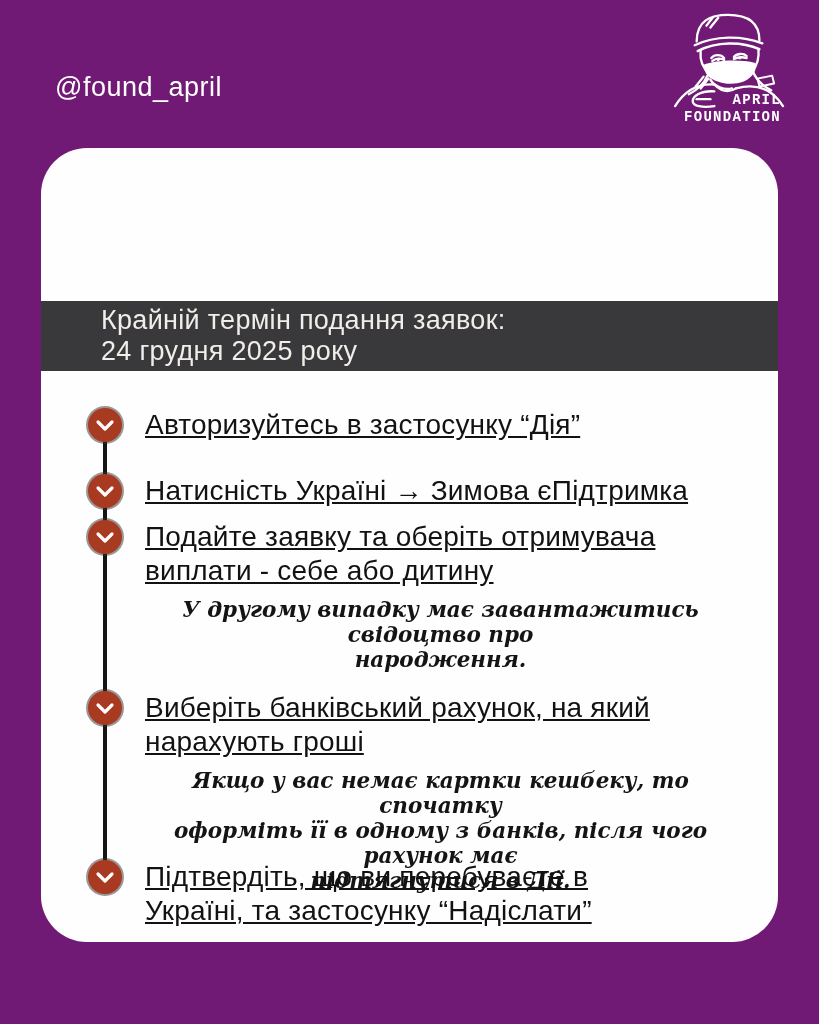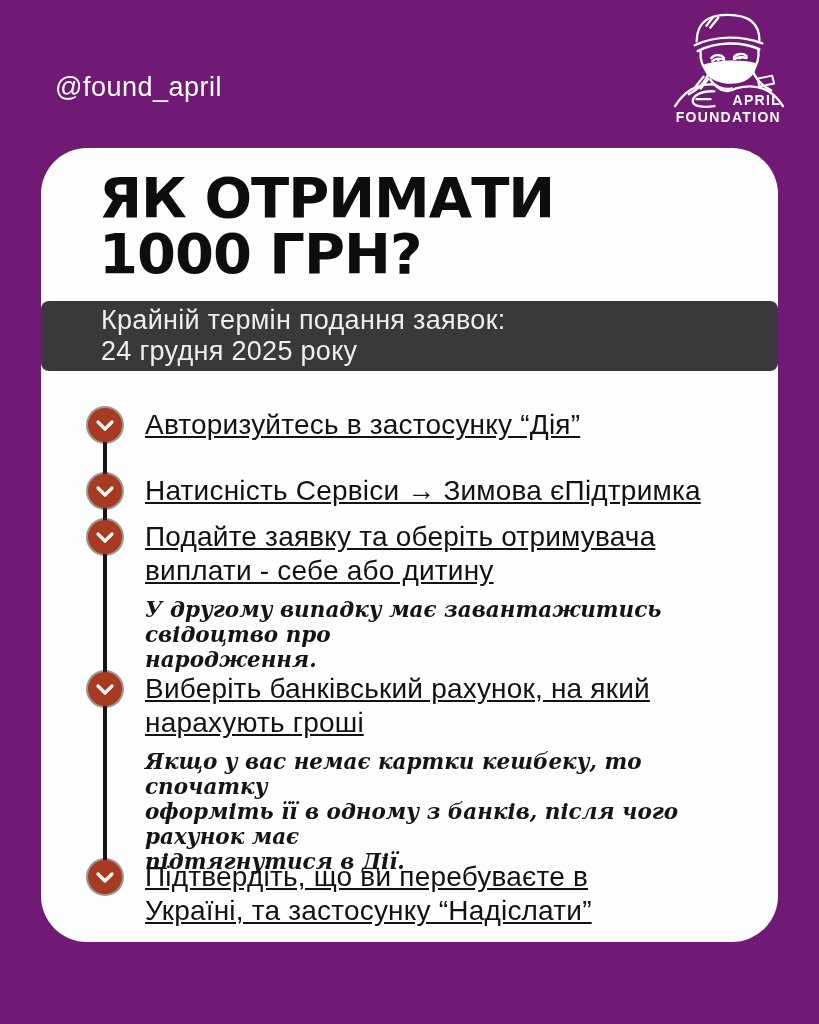--- a/index.html
+++ b/index.html
@@ -10,62 +10,62 @@
   }
   
   .handle{
     position:absolute;left:55px;top:72px;color:#ffffff;
     font-size:27px;letter-spacing:.5px;
   }
   .logo{position:absolute;top:8px;right:24px;width:150px;color:#fff;}
   .logo svg{display:block;margin-left:auto;margin-right:2px;}
   .logo-text{
     text-align:right;padding-right:14px;margin-top:-16px;
-    font-weight:bold;font-size:14px;line-height:1.2;letter-spacing:1.3px;
+    font-weight:bold;font-size:14px;line-height:1.2;letter-spacing:1.3px;font-family:Liberation Mono, monospace;
   }
   
   .card{
     position:absolute;left:41px;top:148px;width:737px;height:794px;
     background:#FEFEFE;border-radius:46px;
   }
   .title{
     position:absolute;left:58px;top:22px;
     font-family:"DejaVu Sans","Liberation Sans",sans-serif;
     font-weight:bold;font-size:56px;line-height:1.0;letter-spacing:-1px;
     color:#0d0d0d;white-space:pre-line;
   }
   .banner{
     position:absolute;left:0;top:153px;width:100%;height:70px;
-    background:#39393B;display:flex;align-items:center;border-radius:8px;
+    background:#39393B;display:flex;align-items:center;
   }
   .banner-text{
     padding-left:60px;color:#F1EEE9;font-size:27px;line-height:1.16;
     white-space:pre-line;letter-spacing:.3px;
   }
   
   .tl-line{
     position:absolute;left:62px;top:277px;width:4px;height:452px;
     background:#151515;
   }
   .step{position:absolute;left:47px;width:648px;padding-left:57px;box-sizing:border-box;}
-  .step-1{top:260px}.step-2{top:326px}.step-3{top:372px}.step-4{top:524px}.step-5{top:712px}
+  .step-1{top:260px}.step-2{top:326px}.step-3{top:372px}.step-4{top:543px}.step-5{top:712px}
   .dot{
     position:absolute;left:0;top:0;width:34px;height:34px;border-radius:50%;
     background:#A73A20;box-shadow:0 0 0 2px rgba(52,45,42,.5);
     display:flex;align-items:center;justify-content:center;
   }
   .step-text{
     font-size:28px;line-height:34px;color:#121212;
     white-space:pre-line;letter-spacing:.2px;text-decoration:underline;
   }
   .step-note{
     margin-top:9px;
     font-family:"DejaVu Serif","Liberation Serif",serif;
     font-style:italic;font-weight:bold;
-    font-size:21.5px;line-height:25px;color:#141414;white-space:pre-line;
+    font-size:21.5px;line-height:25px;color:#141414;white-space:pre-line;text-align:center;
   }
 </style>
 </head>
 <body>
 
 <div class="poster">
 
   <div class="handle">@found_april</div>
 
   <div class="logo">
@@ -105,22 +105,20 @@
       <path d="M26,93 L40,93"></path>
     </svg>
     <div class="logo-text">
       <div>APRIL</div>
       <div>FOUNDATION</div>
     </div>
   </div>
 
   <div class="card">
 
-    <div class="title">ЯК ОТРИМАТИ
-1000 ГРН?</div>
 
     <div class="banner">
       <div class="banner-text">Крайній термін подання заявок:
 24 грудня 2025 року</div>
     </div>
 
     <div class="tl-line"></div>
 
     <div class="step step-1">
       <div class="dot">
@@ -130,21 +128,21 @@
       </div>
       <div class="step-text">Авторизуйтесь в застосунку “Дія”</div>
     </div>
 
     <div class="step step-2">
       <div class="dot">
         <svg width="34" height="34" viewBox="0 0 34 34" fill="none" stroke="#ffffff" stroke-width="3.2" stroke-linecap="round" stroke-linejoin="round">
           <polyline points="10,14 17,21 24,14"></polyline>
         </svg>
       </div>
-      <div class="step-text">Натисність Сервіси → Зимова єПідтримка</div>
+      <div class="step-text">Натисність Україні → Зимова єПідтримка</div>
     </div>
 
     <div class="step step-3">
       <div class="dot">
         <svg width="34" height="34" viewBox="0 0 34 34" fill="none" stroke="#ffffff" stroke-width="3.2" stroke-linecap="round" stroke-linejoin="round">
           <polyline points="10,14 17,21 24,14"></polyline>
         </svg>
       </div>
       <div class="step-text">Подайте заявку та оберіть отримувача
 виплати - себе або дитину</div>

